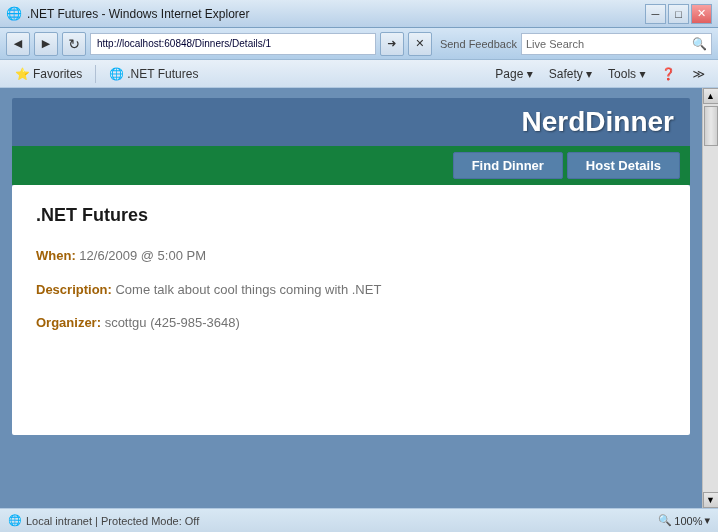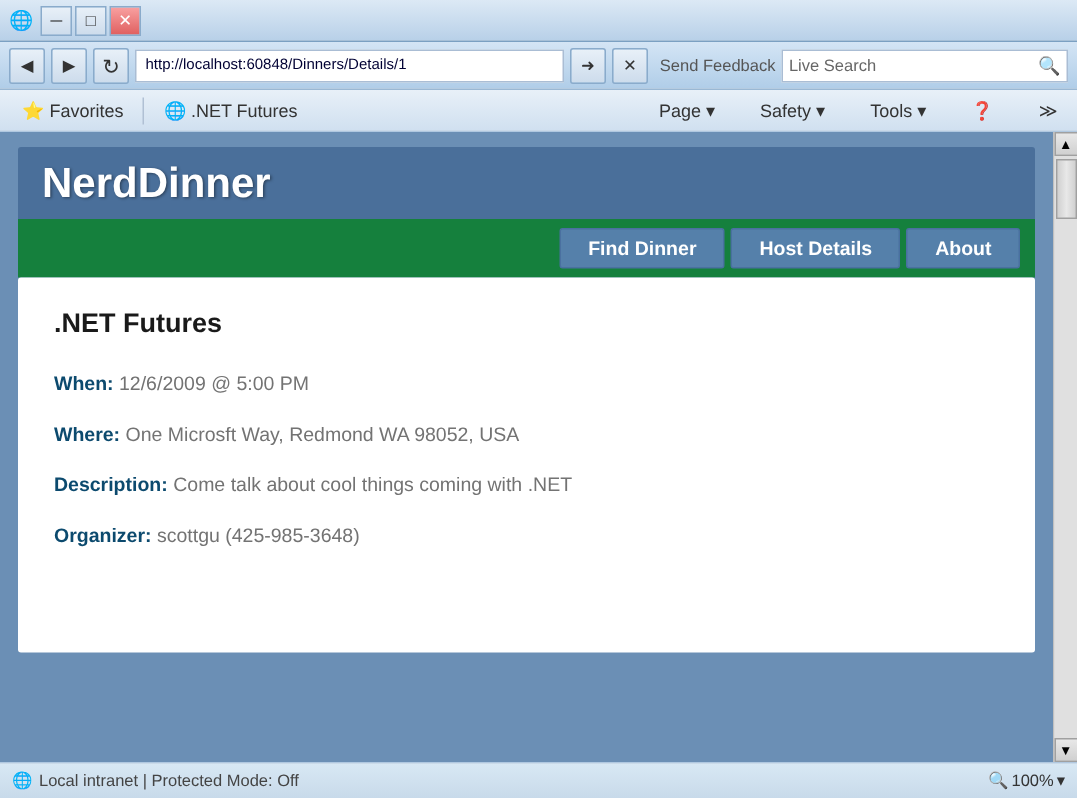--- a/index.html
+++ b/index.html
@@ -60,21 +60,21 @@
       padding: 0 6px;
       gap: 2px;
       border-bottom: 1px solid #b0c8e0;
     }
     .fav-btn {
       height: 22px; padding: 0 8px; border: 1px solid transparent;
       background: transparent; cursor: pointer; font-size: 12px; color: #333;
       display: flex; align-items: center; gap: 3px; border-radius: 2px;
     }
     .fav-separator { width: 1px; height: 18px; background: #b0c0d4; margin: 0 2px; }
-    .toolbar-right { margin-left: auto; display: flex; align-items: flex-end; gap: 16px; }
+    .toolbar-right { margin-left: auto; display: flex; align-items: flex-end; gap: 2px; }
     .toolbar-btn {
       height: 22px; padding: 0 6px; border: 1px solid transparent;
       background: transparent; cursor: pointer; font-size: 12px; color: #333;
       display: flex; align-items: center; gap: 2px; border-radius: 2px;
     }
 
     
     .page-wrapper {
       background: #6b8fb5;
       height: calc(532px - 28px - 32px - 28px - 24px);
@@ -100,21 +100,21 @@
     }
     .scroll-track { flex: 1; width: 100%; background: #e0e0e0; position: relative; }
     .scroll-thumb { width: 14px; height: 40px; background: linear-gradient(to right, #d0d0d0, #e8e8e8, #d0d0d0); border: 1px solid #a0a0a0; margin: 0 auto; position: absolute; top: 2px; left: 1px; }
 
     
     .app-header {
       background: #4a6f9a;
       padding: 8px 16px;
       display: flex;
       align-items: center;
-      justify-content: space-between;
+      justify-content: flex-end;
       border-radius: 2px 2px 0 0;
       margin-bottom: 0;
     }
     .app-title {
       color: white;
       font-size: 28px;
       font-weight: bold;
       text-shadow: 1px 1px 2px rgba(0,0,0,0.4);
     }
     .welcome-text { font-size: 12px; color: #ddeeff; }
@@ -150,21 +150,21 @@
       margin: 0;
       min-height: 250px;
     }
     .dinner-title {
       font-size: 18px;
       font-weight: bold;
       color: #1a1a1a;
       margin-bottom: 20px;
     }
     .detail-row { margin-bottom: 14px; font-size: 13px; line-height: 1.5; }
-    .detail-label { font-weight: bold; color: #0c4a6e; }
+    .detail-label { font-weight: bold; color: #a16207; }
     .detail-value { color: #737373; }
 
     
     .status-bar {
       background: linear-gradient(to bottom, #d8e8f4, #c8daea);
       height: 24px;
       display: flex;
       align-items: center;
       padding: 0 8px;
       border-top: 1px solid #b0c8e0;
@@ -174,20 +174,21 @@
     .status-icon { width: 14px; height: 14px; display: inline-flex; align-items: center; justify-content: center; }
     .status-left { display: flex; align-items: center; gap: 4px; flex: 1; }
     .status-right { display: flex; align-items: center; gap: 6px; }
     .zoom-btn { font-size: 11px; color: #333; cursor: pointer; display: flex; align-items: center; gap: 2px; }
   </style>
 </head>
 <body>
 
 <div class="title-bar">
   <span class="title-bar-icon">🌐</span>
+  <span class="title-bar-text">.NET Futures - Windows Internet Explorer</span>
   <div class="title-bar-buttons">
     <button class="title-btn">─</button>
     <button class="title-btn">□</button>
     <button class="title-btn close">✕</button>
   </div>
 </div>
 
 <div class="address-bar">
   <button class="nav-btn">◀</button>
   <button class="nav-btn">▶</button>
@@ -225,35 +226,30 @@
 <div class="page-wrapper">
   <div class="page-content">
 
     <div class="app-header">
       <div class="app-title">NerdDinner</div>
     </div>
 
     <div class="app-nav">
       <a class="nav-link">Find Dinner</a>
       <a class="nav-link">Host Details</a>
-      <a class="nav-link">About</a>
     </div>
 
     <div class="main-content">
       <div class="dinner-title">.NET Futures</div>
 
       <div class="detail-row">
         <span class="detail-label">When:</span>
         <span class="detail-value">12/6/2009 @ 5:00 PM</span>
       </div>
 
-      <div class="detail-row">
-        <span class="detail-label">Where:</span>
-        <span class="detail-value">One Microsft Way, Redmond WA 98052, USA</span>
-      </div>
 
       <div class="detail-row">
         <span class="detail-label">Description:</span>
         <span class="detail-value">Come talk about cool things coming with .NET</span>
       </div>
 
       <div class="detail-row">
         <span class="detail-label">Organizer:</span>
         <span class="detail-value">scottgu (425-985-3648)</span>
       </div>

